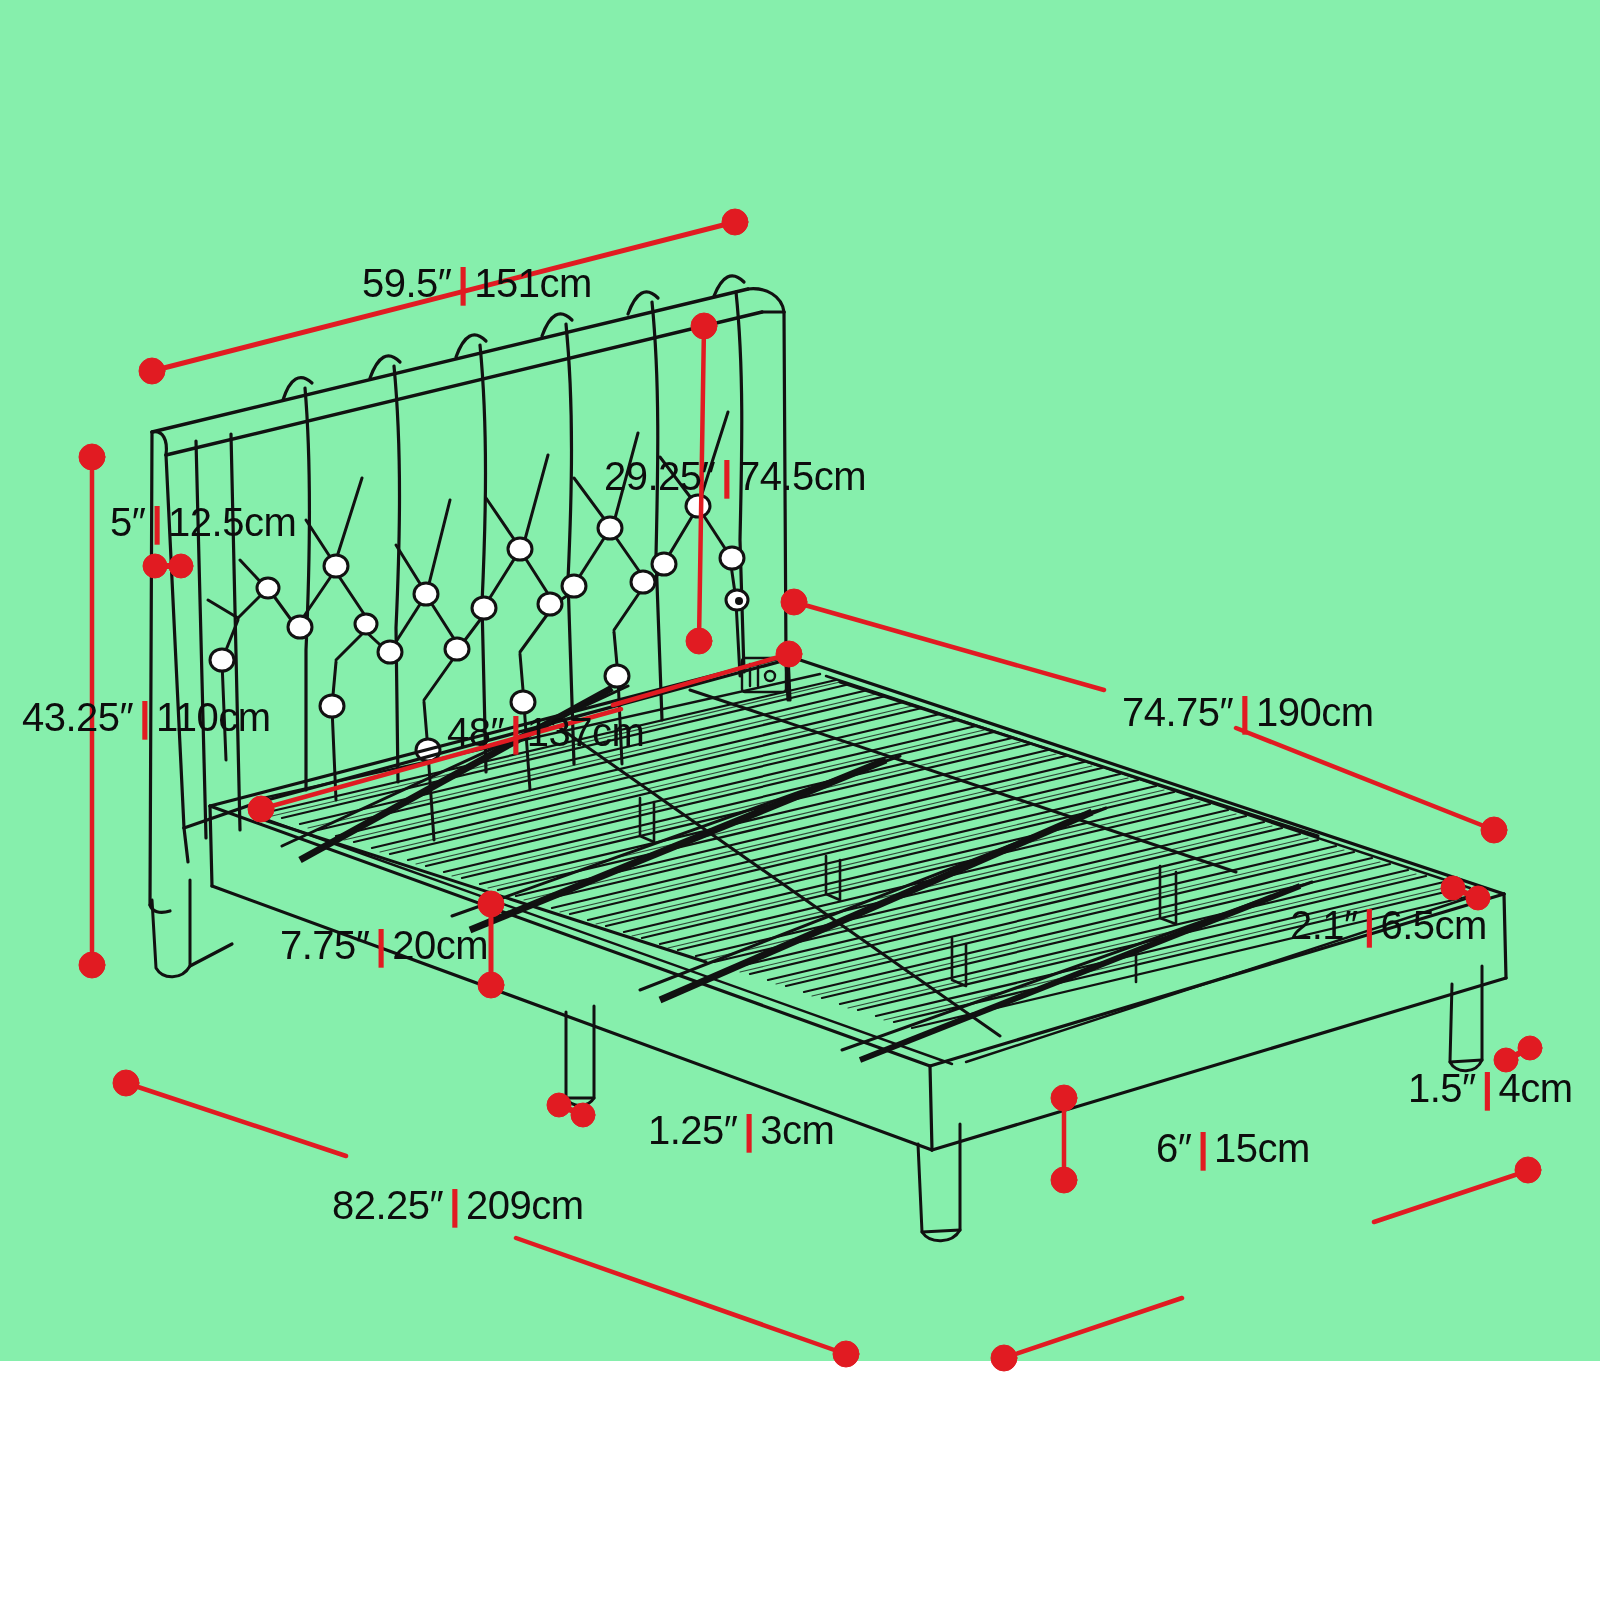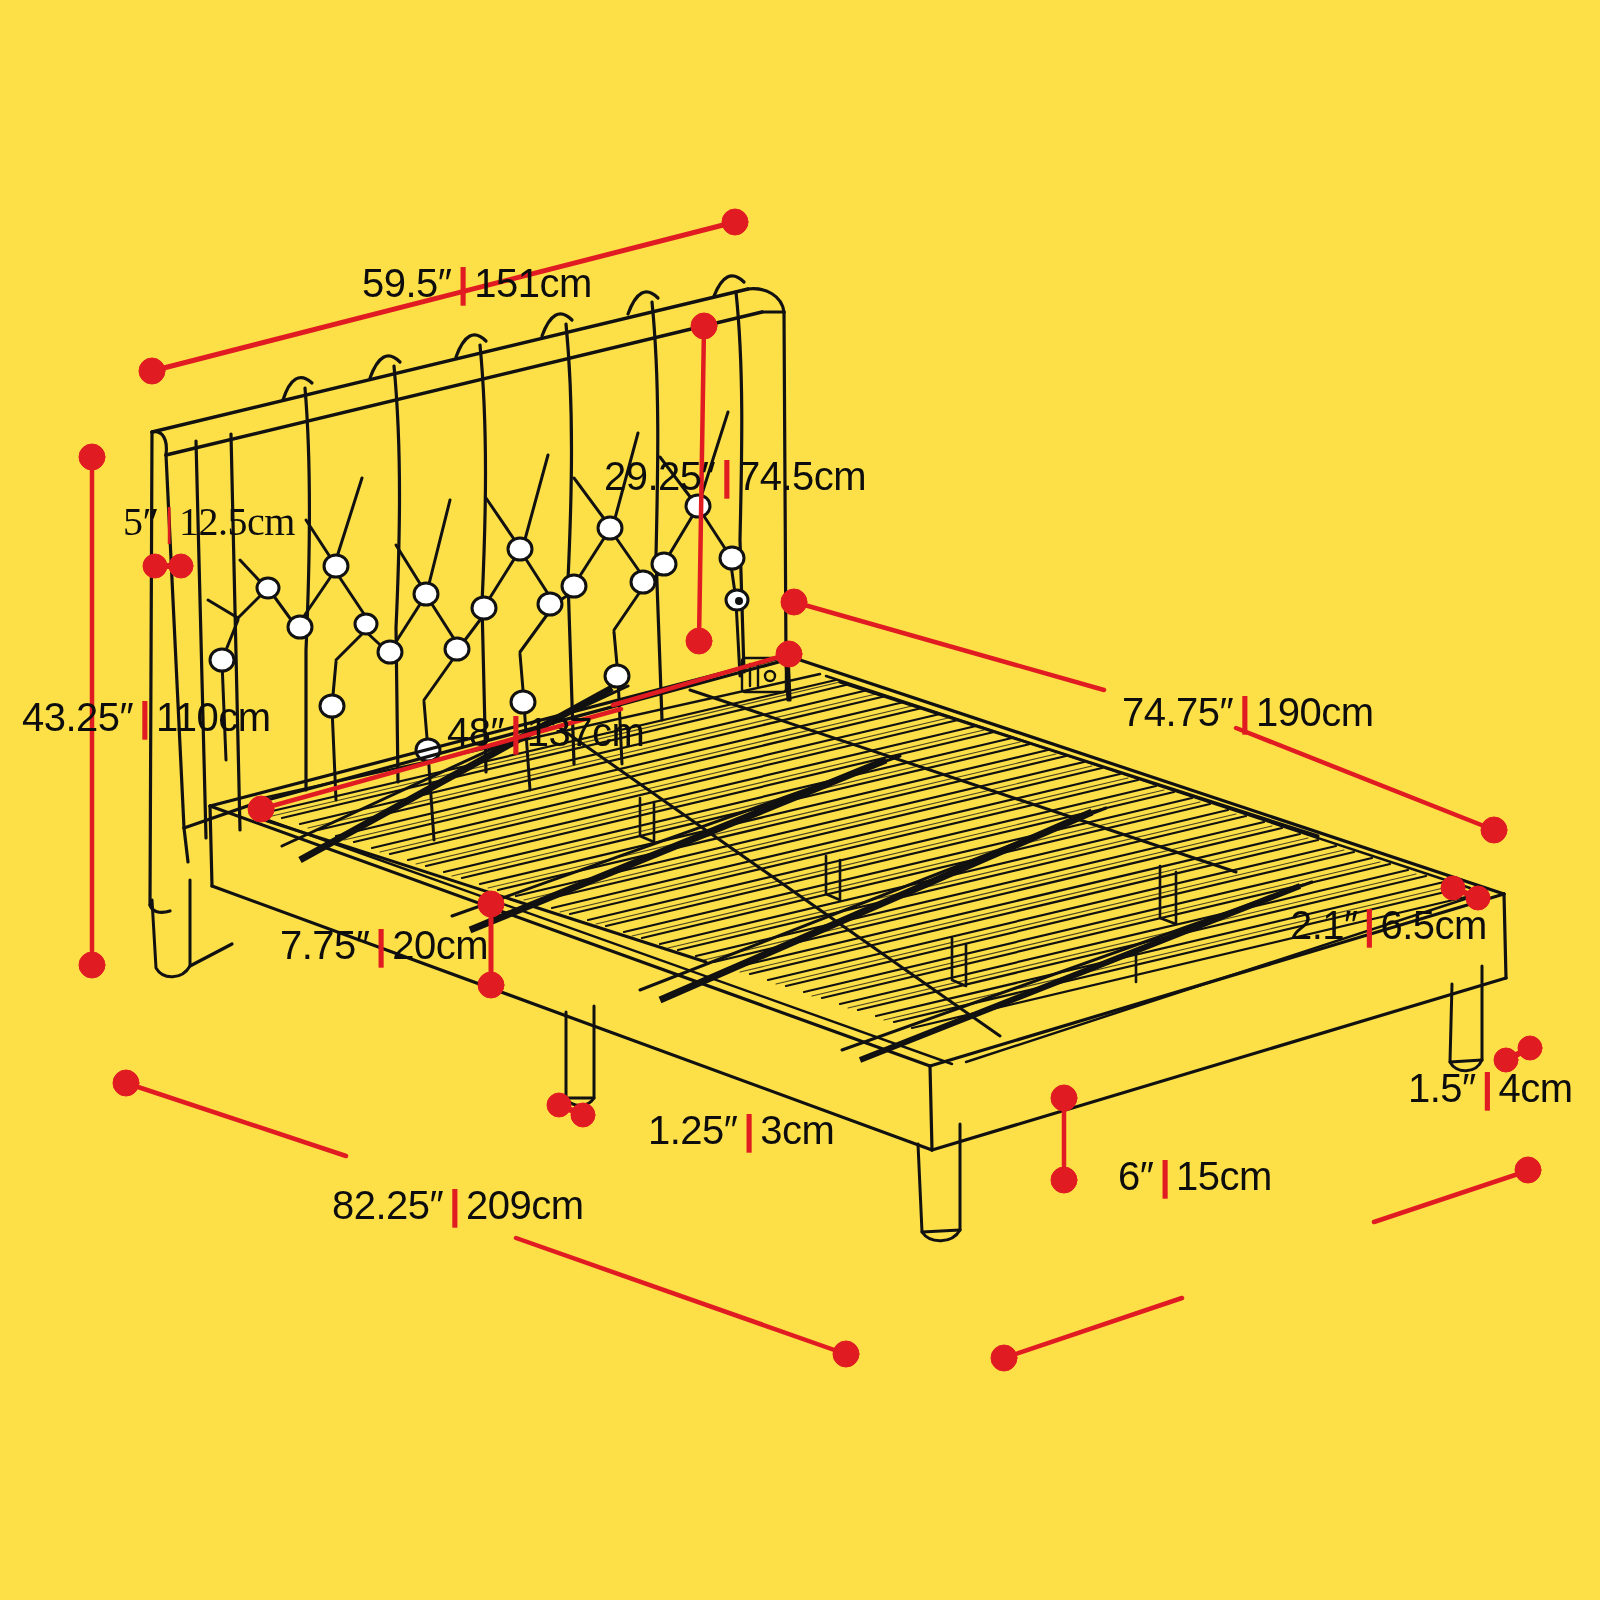--- a/index.html
+++ b/index.html
@@ -9,22 +9,22 @@
   }
   body {
     width: 1600px;
     height: 1600px;
     font-family: "Liberation Sans", sans-serif;
     overflow: hidden;
   }
   #stage {
     position: relative;
     width: 1600px;
-    height: 1600px;
-    background: #fde047;
+    height: 1361px;
+    background: #86efac;
   }
   svg.layer {
     position: absolute;
     top: 0;
     left: 0;
     width: 1600px;
     height: 1600px;
   }
   .dim-label {
     position: absolute;
@@ -394,21 +394,21 @@
         <line x1="1010" y1="1356" x2="1182" y2="1298" stroke-width="4.5"></line>
         <circle cx="1004" cy="1358" r="13"></circle>
       </g>
     </g>
   </svg>
 
   <div class="dim-label" style="left:362px; top:263px;">
     <span class="imp">59.5″</span><span class="sep">|</span><span class="met">151cm</span>
   </div>
 
-  <div class="dim-label" style="left:123px; top:502px;font-family:Liberation Serif, serif;">
+  <div class="dim-label" style="left:110px; top:502px;">
     <span class="imp">5″</span><span class="sep">|</span><span class="met">12.5cm</span>
   </div>
 
   <div class="dim-label" style="left:604px; top:456px;">
     <span class="imp">29.25″</span><span class="sep">|</span><span class="met">74.5cm</span>
   </div>
 
   <div class="dim-label" style="left:22px; top:697px;">
     <span class="imp">43.25″</span><span class="sep">|</span><span class="met">110cm</span>
   </div>
@@ -426,21 +426,21 @@
   </div>
 
   <div class="dim-label" style="left:1290px; top:905px;">
     <span class="imp">2.1″</span><span class="sep">|</span><span class="met">6.5cm</span>
   </div>
 
   <div class="dim-label" style="left:648px; top:1110px;">
     <span class="imp">1.25″</span><span class="sep">|</span><span class="met">3cm</span>
   </div>
 
-  <div class="dim-label" style="left:1118px; top:1128px;margin-top:28px;">
+  <div class="dim-label" style="left:1156px; top:1128px;">
     <span class="imp">6″</span><span class="sep">|</span><span class="met">15cm</span>
   </div>
 
   <div class="dim-label" style="left:1408px; top:1068px;">
     <span class="imp">1.5″</span><span class="sep">|</span><span class="met">4cm</span>
   </div>
 
   <div class="dim-label" style="left:332px; top:1185px;text-align:center;">
     <span class="imp">82.25″</span><span class="sep">|</span><span class="met">209cm</span>
   </div>

